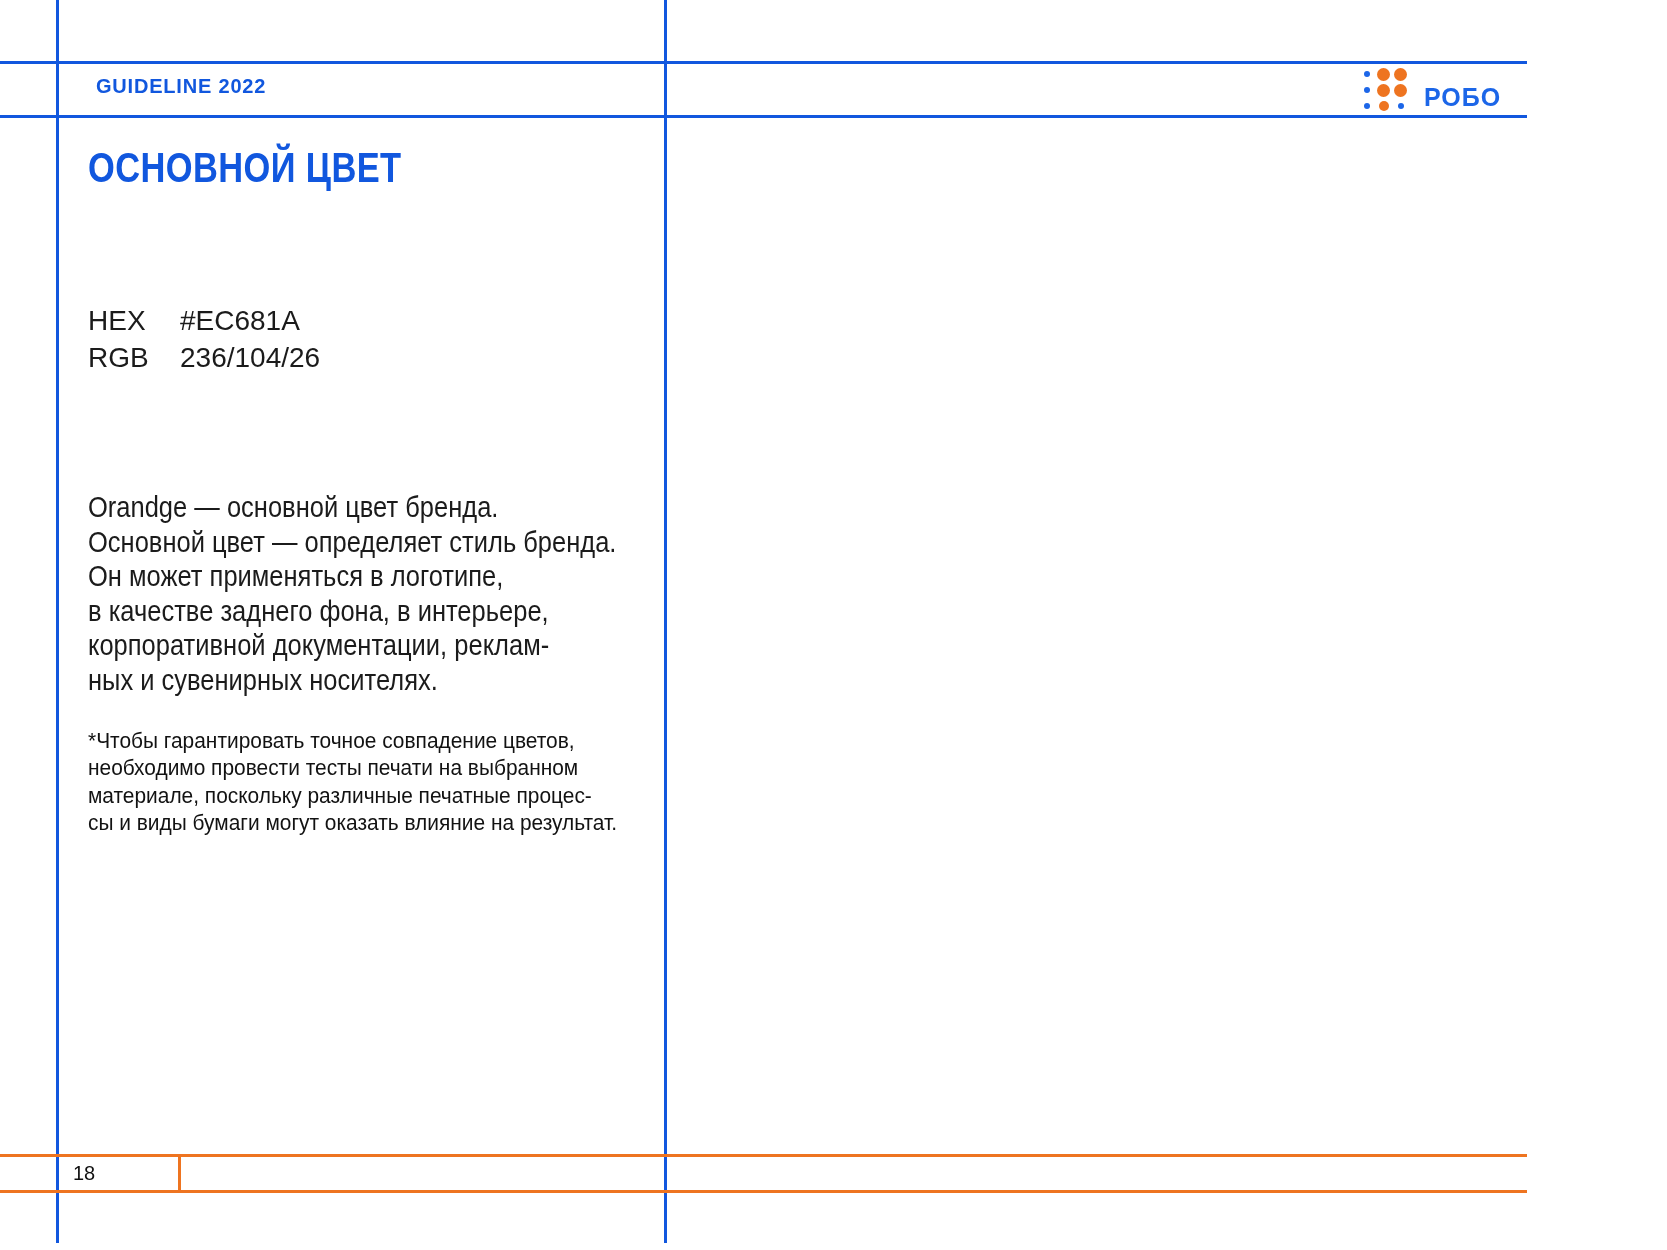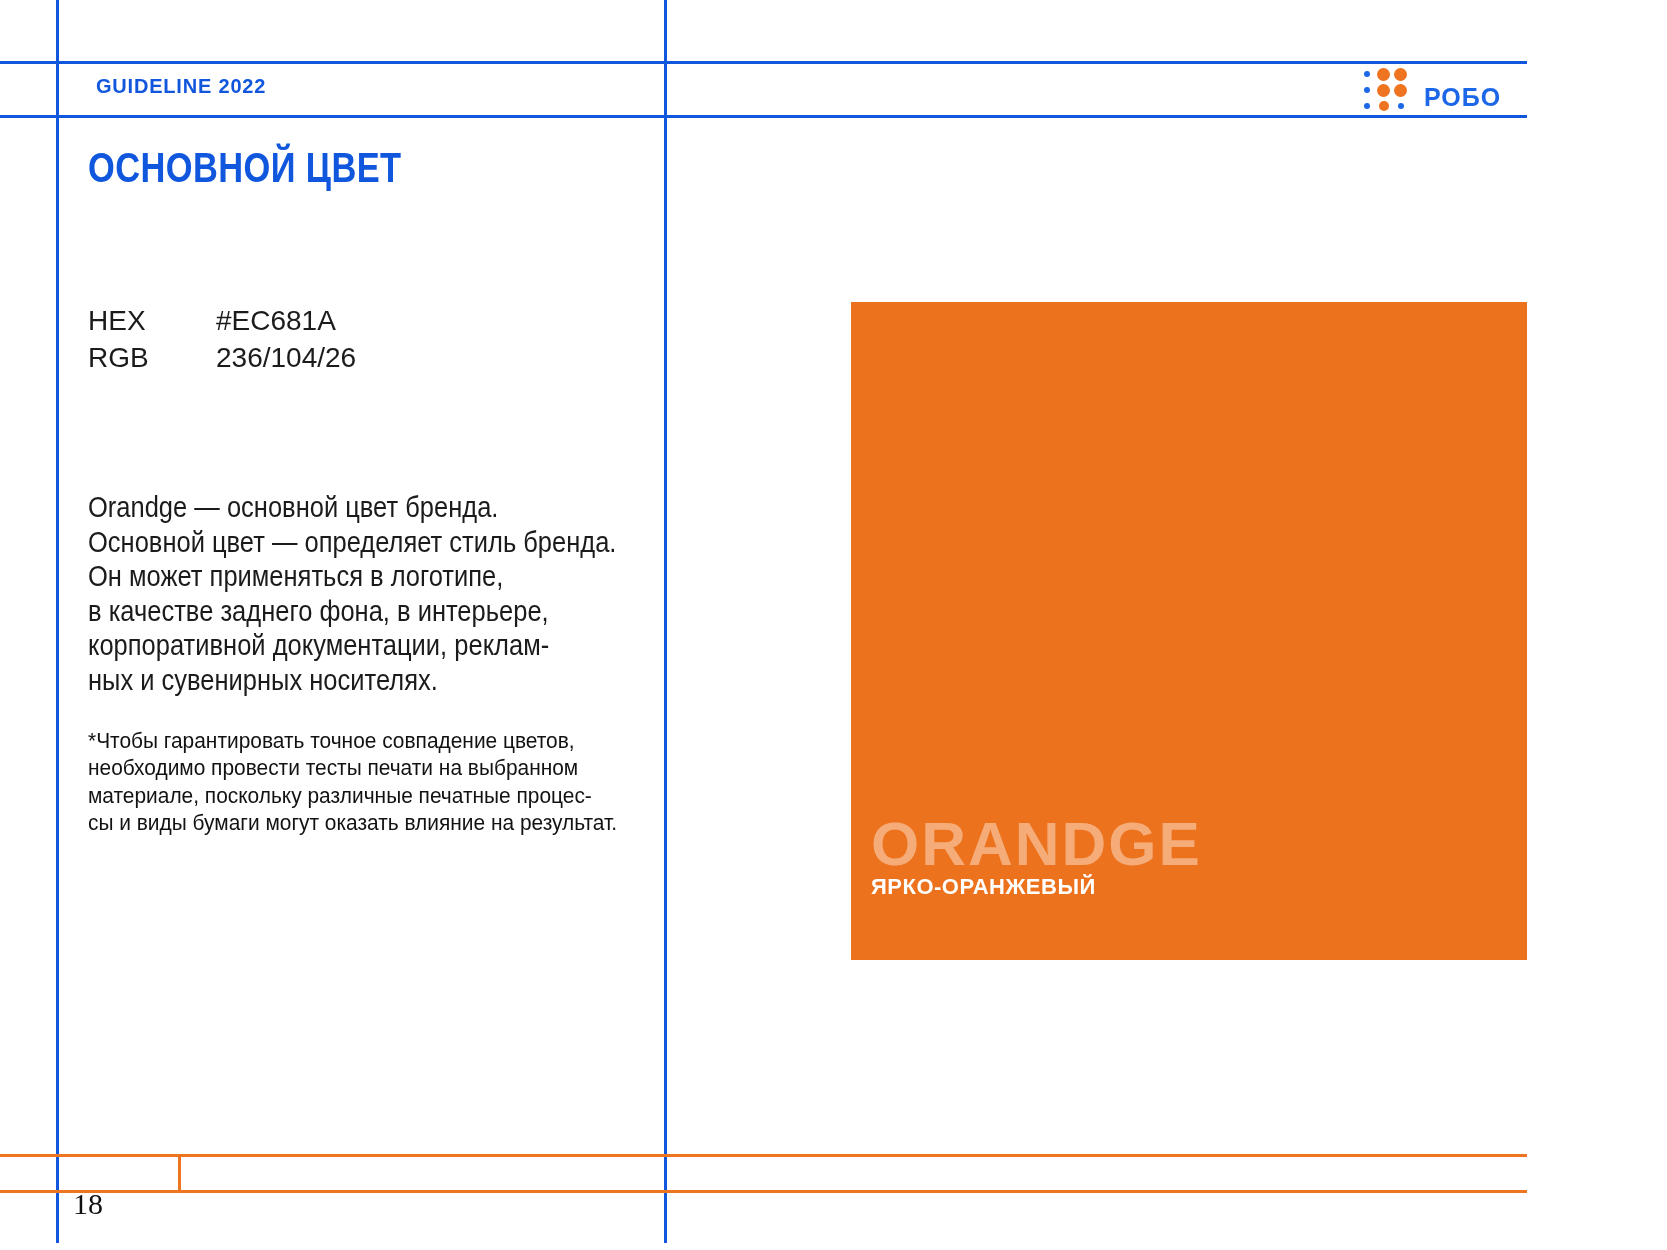--- a/index.html
+++ b/index.html
@@ -35,21 +35,21 @@
         letter-spacing:1px;color:#1C66E8;line-height:1;}
   .jet{position:absolute;left:150px;top:13px;font-size:31px;font-weight:bold;
        font-style:italic;color:#EE7420;line-height:1;margin-left:41px;}
   
   .section-title{
     position:absolute;left:88px;top:147px;margin:0;font-size:42px;font-weight:bold;
     color:#1157DE;line-height:1;white-space:nowrap;
     transform:scaleX(0.82);transform-origin:0 0;letter-spacing:0.5px;
   }
   .specs{position:absolute;left:88px;top:302px;font-size:28px;line-height:37px;color:#1b1b1b;}
-  .spec-row{display:flex;gap:36px;}
+  .spec-row{display:flex;}
   .spec-label{width:92px;}
   .spec-value{white-space:nowrap;}
   .body-par{
     position:absolute;left:88px;top:490px;margin:0;font-size:30px;line-height:34.5px;
     color:#1b1b1b;white-space:pre-line;transform:scaleX(0.85);transform-origin:0 0;
   }
   .footnote{
     position:absolute;left:88px;top:727px;margin:0;font-size:22px;line-height:27.3px;
     color:#121212;white-space:pre-line;transform:scaleX(0.95);transform-origin:0 0;
   }
@@ -57,21 +57,21 @@
   .swatch{position:absolute;left:851px;top:302px;width:718px;height:658px;background:#EC721E;}
   .swatch-title{
     position:absolute;left:20px;top:511px;font-size:62px;font-weight:bold;
     letter-spacing:2px;color:#F5AC79;line-height:1;white-space:nowrap;
   }
   .swatch-subtitle{
     position:absolute;left:20px;top:574px;font-size:22px;font-weight:bold;
     color:#ffffff;line-height:1;letter-spacing:0.5px;white-space:nowrap;
   }
   
-  .pagenum{position:absolute;left:73px;top:1189px;font-size:30px;color:#111;line-height:1;font-family:Liberation Serif, serif;}
+  .pagenum{position:absolute;left:73px;top:1163px;font-size:20px;color:#111;line-height:1;}
 </style>
 </head>
 <body>
 
 <div class="page">
 
   <div class="vline left"></div>
   <div class="vline center"></div>
   <div class="hline h1"></div>
   <div class="hline h2"></div>
@@ -112,23 +112,19 @@
 Он может применяться в логотипе,
 в качестве заднего фона, в интерьере,
 корпоративной документации, реклам-
 ных и сувенирных носителях.</p>
 
   <p class="footnote">*Чтобы гарантировать точное совпадение цветов,
 необходимо провести тесты печати на выбранном
 материале, поскольку различные печатные процес-
 сы и виды бумаги могут оказать влияние на результат.</p>
 
-  <div class="swatch">
-    <div class="swatch-title">ORANDGE</div>
-    <div class="swatch-subtitle">ЯРКО-ОРАНЖЕВЫЙ</div>
-  </div>
 
   <div class="oline o1"></div>
   <div class="oline o2"></div>
   <div class="oseg"></div>
   <div class="pagenum">18</div>
 
 </div>
 
 </body></html>

